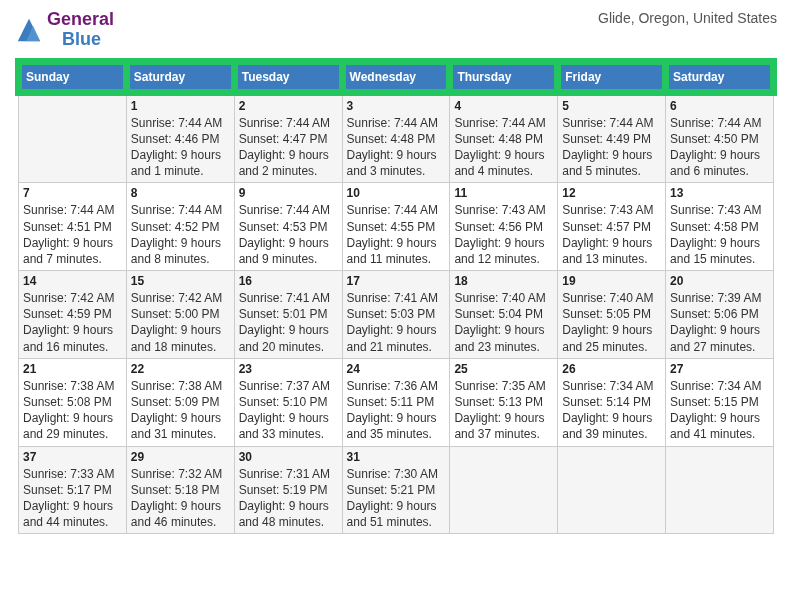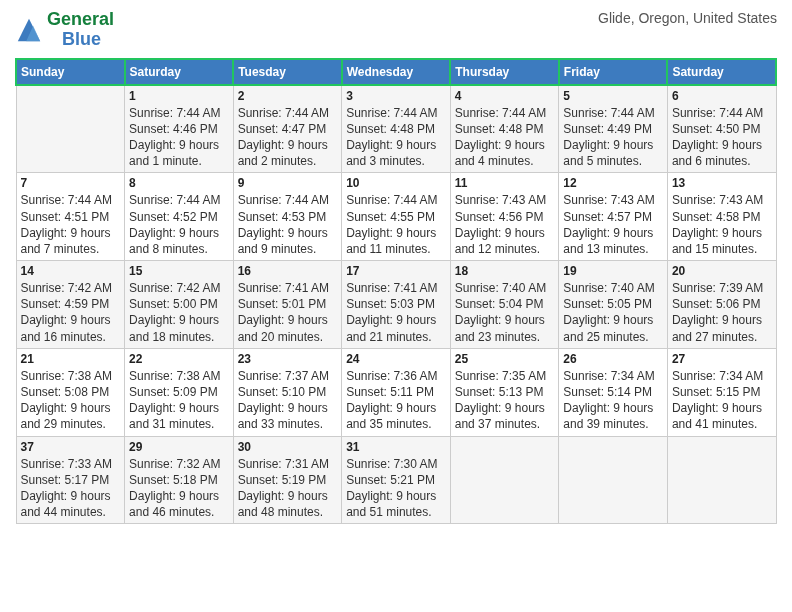--- a/index.html
+++ b/index.html
@@ -25,21 +25,21 @@
     .logo {
       display: flex;
       align-items: center;
       gap: 4px;
     }
     .logo-text {
       font-size: 18px;
       font-weight: bold;
       line-height: 1.1;
     }
-    .logo-general { color: #15803d; text-align: center; }
+    .logo-general { color: #701a75; text-align: center; }
     .logo-blue { color: #3d7bbf; margin-left: 15px; }
     .logo-icon {
       width: 28px;
       height: 28px;
     }
     .title-block {
       text-align: right;
     }
     .month-title {
       font-size: 32px;
@@ -56,21 +56,21 @@
       border-collapse: collapse;
       table-layout: fixed;
     }
     thead tr th {
       background-color: #3d7bbf;
       color: #fff;
       font-size: 12px;
       font-weight: bold;
       padding: 5px 4px;
       text-align: left;
-      border: 2px solid #22c55e;
+      border: 7px solid #22c55e;
     }
     tbody tr td {
       border: 1px solid #ccc;
       vertical-align: top;
       padding: 3px 4px;
       font-size: 10px;
       color: #333;
       height: 82px;
     }
     tbody tr:nth-child(odd) td {

